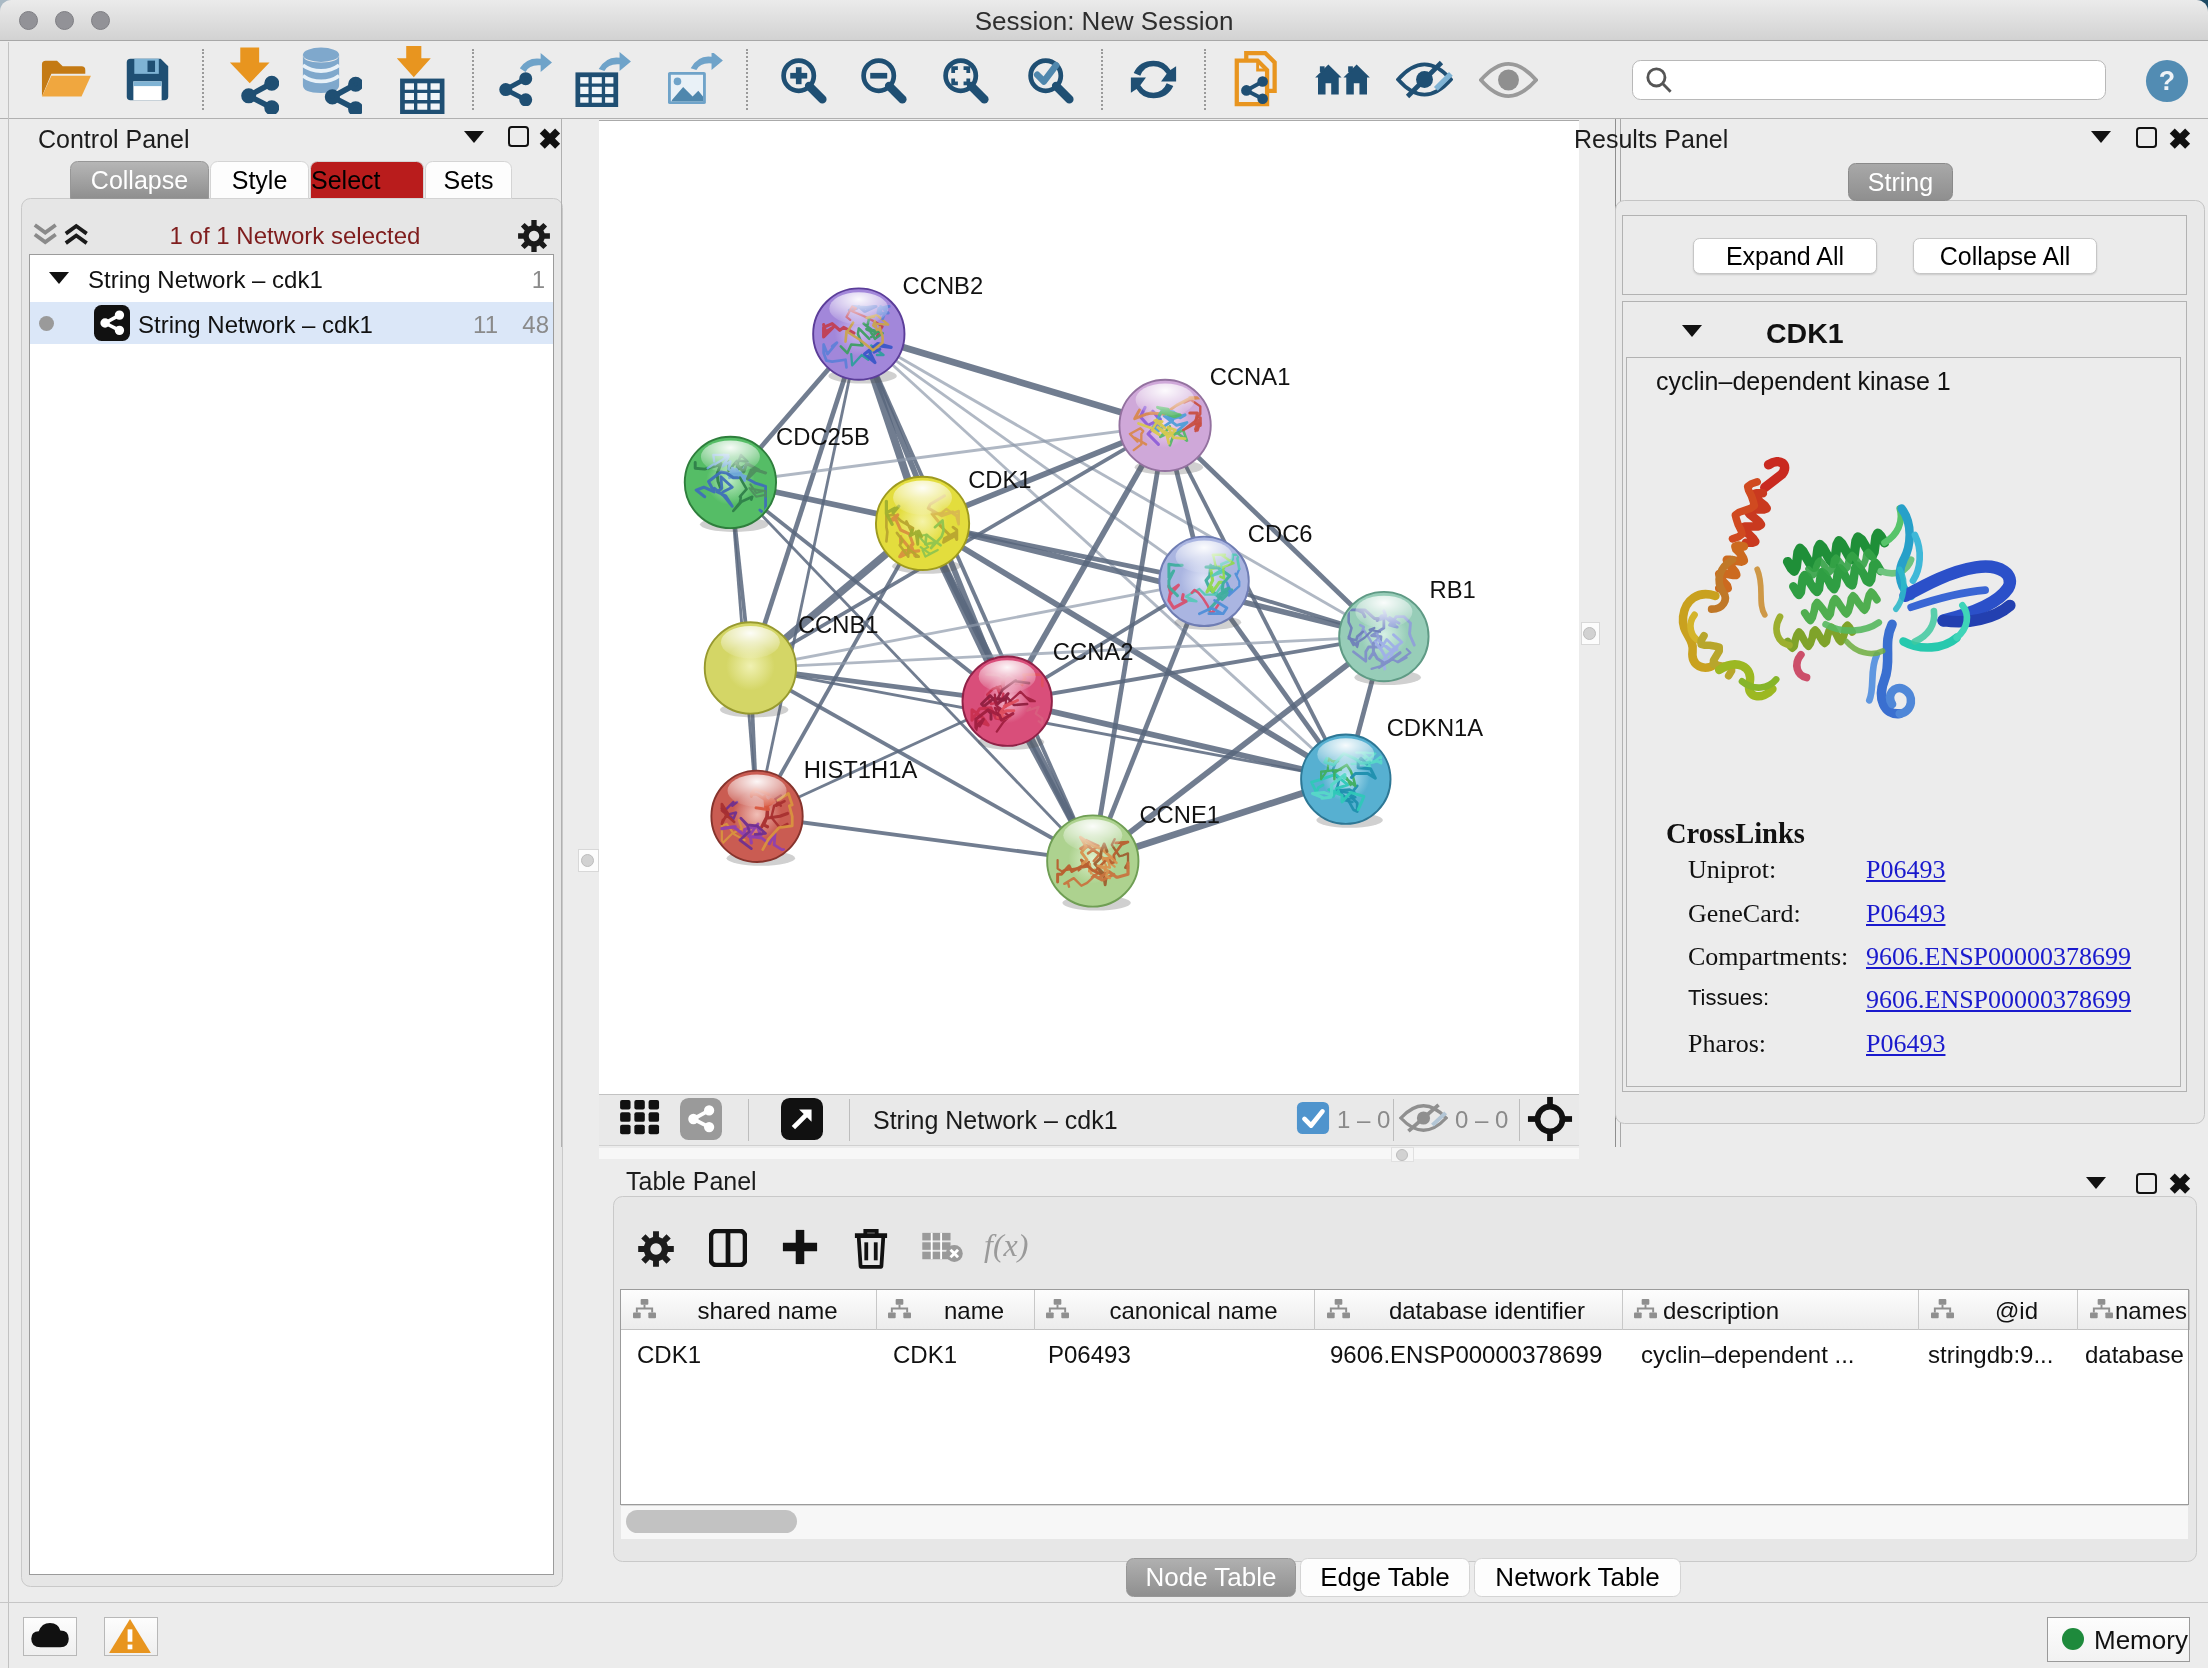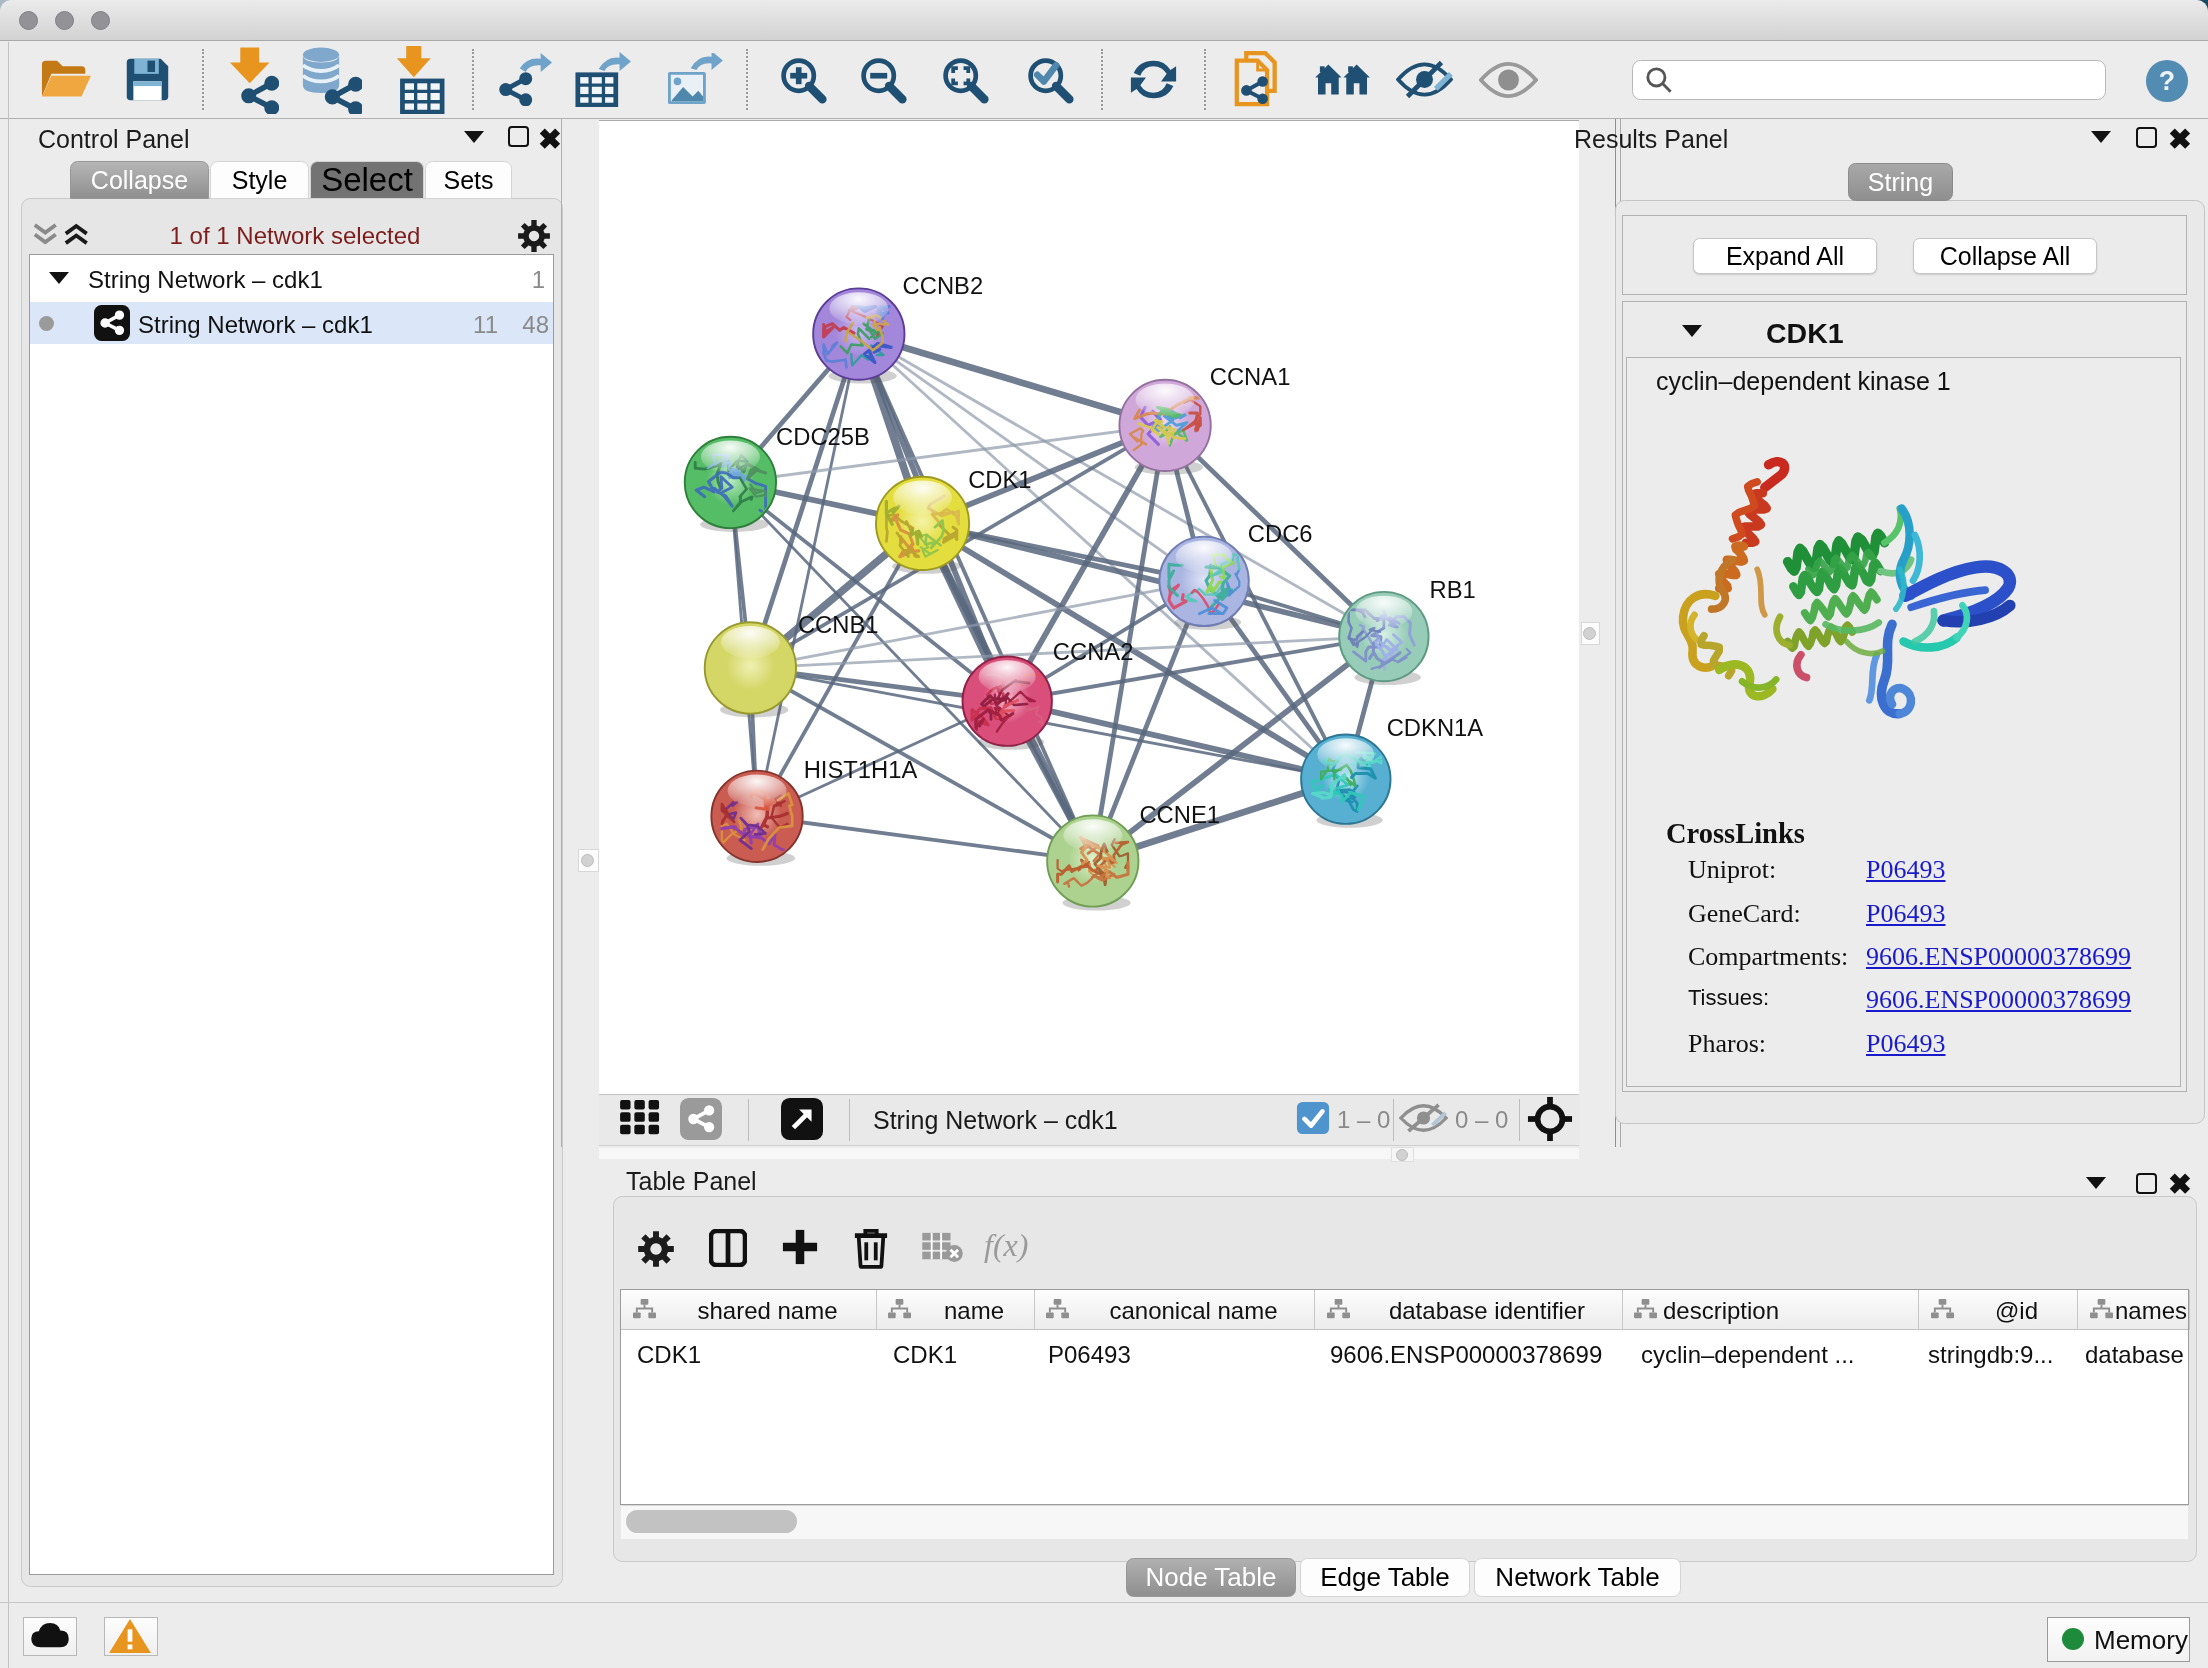--- a/index.html
+++ b/index.html
@@ -6,20 +6,21 @@
 .abs{position:absolute}
 .panelhdr{font-size:25px;color:#1c1c1c}
 
 </style></head><body>
 <div class="abs" style="left:0;top:0;width:2208px;height:13.3px;background:#a9b9c4"></div>
 <div class="abs" style="left:2188px;top:0;width:21px;height:13.3px;background:#1d4a63"></div>
 <div class="abs" style="left:0;top:0;width:2208px;height:41px;background:linear-gradient(#ebebeb,#d2d2d2);border-bottom:1px solid #a8a8a8;border-radius:11.4px 11.4px 0 0">
     <div class="abs" style="left:19px;top:11.4px;width:19px;height:19px;border-radius:50%;background:#929297;border:1px solid #7f7f84"></div>
     <div class="abs" style="left:55px;top:11.4px;width:19px;height:19px;border-radius:50%;background:#929297;border:1px solid #7f7f84"></div>
     <div class="abs" style="left:91px;top:11.4px;width:19px;height:19px;border-radius:50%;background:#929297;border:1px solid #7f7f84"></div>
+    <div style="text-align:center;font-size:26px;color:#2e2e2e;padding-top:5.7px">Session: New Session</div>
   </div>
 <div class="abs" style="left:0;top:42px;width:2208px;height:77px;background:#ececec;border-bottom:1px solid #b0b0b0"></div>
 <div style="position:absolute;left:38px;top:55px;width:55px;height:49px"><svg width="55" height="49" viewBox="0 0 58 52" style="">
       <path d="M4 44 L4 10 Q4 6 8 6 L20 6 L26 12 L46 12 Q50 12 50 16 L50 20 L14 20 Z" fill="#c47a14"></path>
       <path d="M14 22 L56 22 L46 44 L4 44 Z" fill="#f0a73f"></path>
     </svg></div>
 <div style="position:absolute;left:123px;top:55px;width:49px;height:49px"><svg width="49" height="49" viewBox="0 0 52 52" style="">
       <path d="M4 8 Q4 4 8 4 L40 4 L48 12 L48 44 Q48 48 44 48 L8 48 Q4 48 4 44 Z" fill="#1f4f73"></path>
       <rect x="12" y="4" width="26" height="16" fill="#7fb3d4"></rect>
       <rect x="26" y="6" width="8" height="12" fill="#1f4f73"></rect>
@@ -168,21 +169,21 @@
 <div style="position:absolute;left:2145px;top:59px;width:44px;height:44px"><svg width="44" height="44" viewBox="0 0 46 46" style="">
       <circle cx="23" cy="23" r="22" fill="#528cb3"></circle>
       <text x="23" y="32" text-anchor="middle" font-family="Liberation Sans, sans-serif" font-size="28" font-weight="bold" fill="#eef3f7">?</text>
     </svg></div>
 <div class="abs panelhdr" style="left:38px;top:125px">Control Panel</div>
 <div class="abs" style="left:464px;top:131px;width:0;height:0;border-left:10.5px solid transparent;border-right:10.5px solid transparent;border-top:12.4px solid #111"></div>
 <div class="abs" style="left:508px;top:126px;width:21px;height:21px;border:2.9px solid #111;border-radius:3.8px"></div>
 <div class="abs" style="left:538px;top:123px;font-size:28.5px;font-weight:bold;color:#111">✖</div>
 <div class="abs" style="left:70px;top:161px;width:139px;height:38px;background:linear-gradient(#b6b6b6,#8f8f8f);border:1px solid #979797;border-radius:7.6px 7.6px 0 0;color:#fff;font-size:25px;text-align:center;line-height:36px;z-index:3">Collapse</div>
 <div class="abs" style="left:210px;top:161px;width:99px;height:38px;background:#fdfdfd;border:1px solid #d4d4d4;border-radius:7.6px 7.6px 0 0;font-size:25px;text-align:center;line-height:36px;z-index:3">Style</div>
-<div class="abs" style="left:310px;top:161px;width:114px;height:38px;background:#737373;border:1px solid #d4d4d4;border-radius:7.6px 7.6px 0 0;font-size:33px;text-align:center;line-height:36px;z-index:3">Select</div>
+<div class="abs" style="left:310px;top:161px;width:114px;height:38px;background:#b91c1c;border:1px solid #d4d4d4;border-radius:7.6px 7.6px 0 0;font-size:25px;text-align:left;line-height:36px;z-index:3">Select</div>
 <div class="abs" style="left:425px;top:161px;width:87px;height:38px;background:#fdfdfd;border:1px solid #d4d4d4;border-radius:7.6px 7.6px 0 0;font-size:25px;text-align:center;line-height:36px;z-index:3">Sets</div>
 <div class="abs" style="left:21px;top:198px;width:542px;height:1389px;background:#e6e6e6;border:1px solid #c9c9c9;border-radius:9.5px"></div>
 <div style="position:absolute;left:31px;top:222px;width:28.5px;height:25px"><svg width="28.5" height="25" viewBox="0 0 30 26" style="">
       <g fill="none" stroke="#8a8a8a" stroke-width="4">
         <path d="M4 3 L15 11 L26 3"></path>
         <path d="M4 13 L15 21 L26 13"></path>
       </g>
     </svg></div>
 <div style="position:absolute;left:62px;top:223px;width:28.5px;height:25px"><svg width="28.5" height="25" viewBox="0 0 30 26" style="">
       <g fill="none" stroke="#1a1a1a" stroke-width="4">

